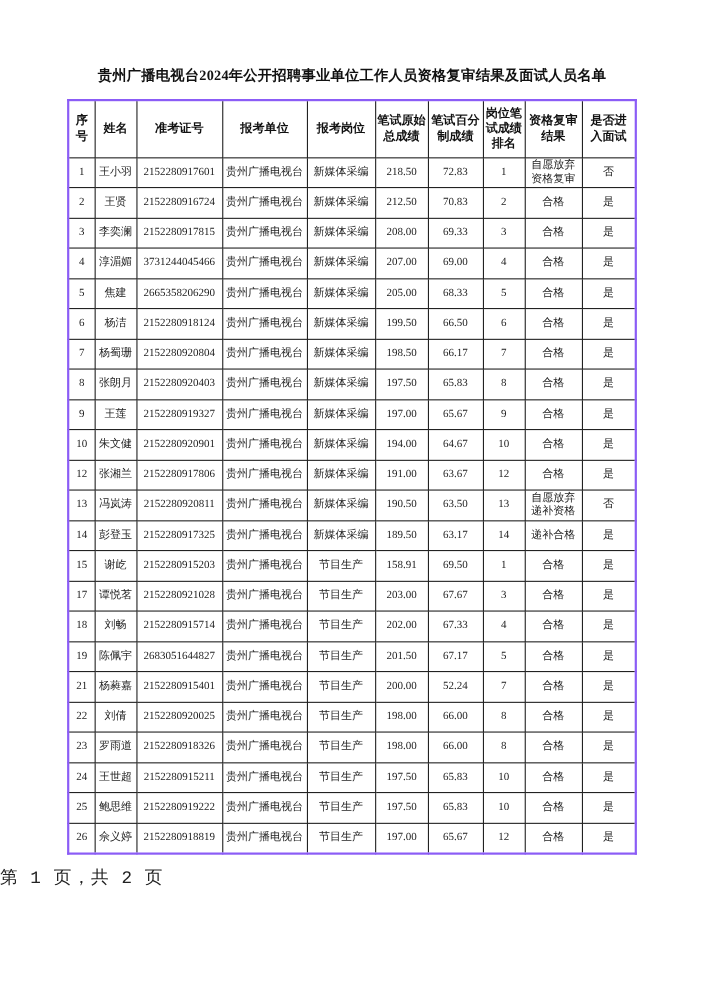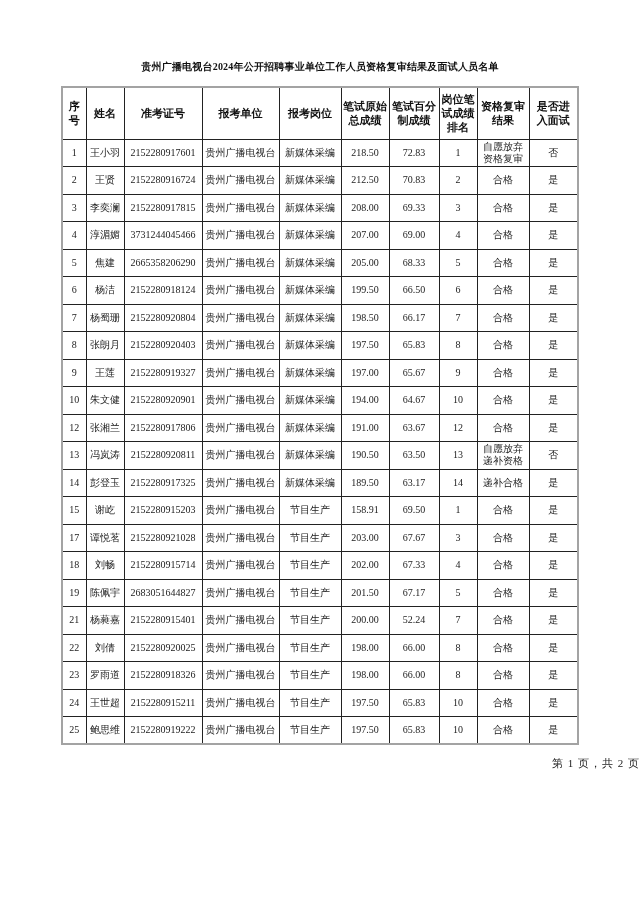--- a/index.html
+++ b/index.html
@@ -9,31 +9,31 @@
     background:#ffffff;
     font-family:"Liberation Serif","DejaVu Serif",serif;
     color:#1a1a1a;
     overflow:hidden;
     box-sizing:border-box;
     padding-top:60px;
   }
   .title{
     margin:0 0 12px 0;
     text-align:center;
-    font-size:10px;
+    font-size:13px;
     font-weight:bold;
     letter-spacing:0.2px;
     color:#111;
   }
   table.results{
     table-layout:fixed;
     border-collapse:collapse;
     width:516px;
     margin:0 auto;
-    border:2px solid #a3a3a3;
+    border:2px solid #8b5cf6;
   }
   table.results th, table.results td{
     border:1px solid #222;
     text-align:center;
     vertical-align:middle;
     white-space:pre-line;
     padding:0 1px;
     overflow:hidden;
   }
   table.results thead tr{height:52px;}
@@ -54,24 +54,25 @@
   col.c-ticket{width:78px;}
   col.c-unit{width:77px;}
   col.c-post{width:62px;}
   col.c-raw{width:48px;}
   col.c-pct{width:50px;}
   col.c-rank{width:38px;}
   col.c-review{width:52px;}
   col.c-interview{width:49px;}
   .footer{
     margin-top:11px;
-    text-align:right;
-    font-size:11px;
+    text-align:left;
+    font-size:16px;
     color:#222;
     letter-spacing:1px;
+    font-family:Liberation Mono, monospace;
   }
 </style>
 </head>
 <body>
 
 <div class="page">
   <h1 class="title">贵州广播电视台2024年公开招聘事业单位工作人员资格复审结果及面试人员名单</h1>
 
   <table class="results">
     <colgroup>
@@ -366,17 +367,29 @@
           <td>鲍思维</td>
           <td>2152280919222</td>
           <td>贵州广播电视台</td>
           <td>节目生产</td>
           <td>197.50</td>
           <td>65.83</td>
           <td>10</td>
           <td>合格</td>
           <td>是</td>
         </tr>
+        <tr>
+          <td>26</td>
+          <td>佘义婷</td>
+          <td>2152280918819</td>
+          <td>贵州广播电视台</td>
+          <td>节目生产</td>
+          <td>197.00</td>
+          <td>65.67</td>
+          <td>12</td>
+          <td>合格</td>
+          <td>是</td>
+        </tr>
       </tbody>
   </table>
 
   <div class="footer">第 1 页，共 2 页</div>
 </div>
 
 </body></html>

